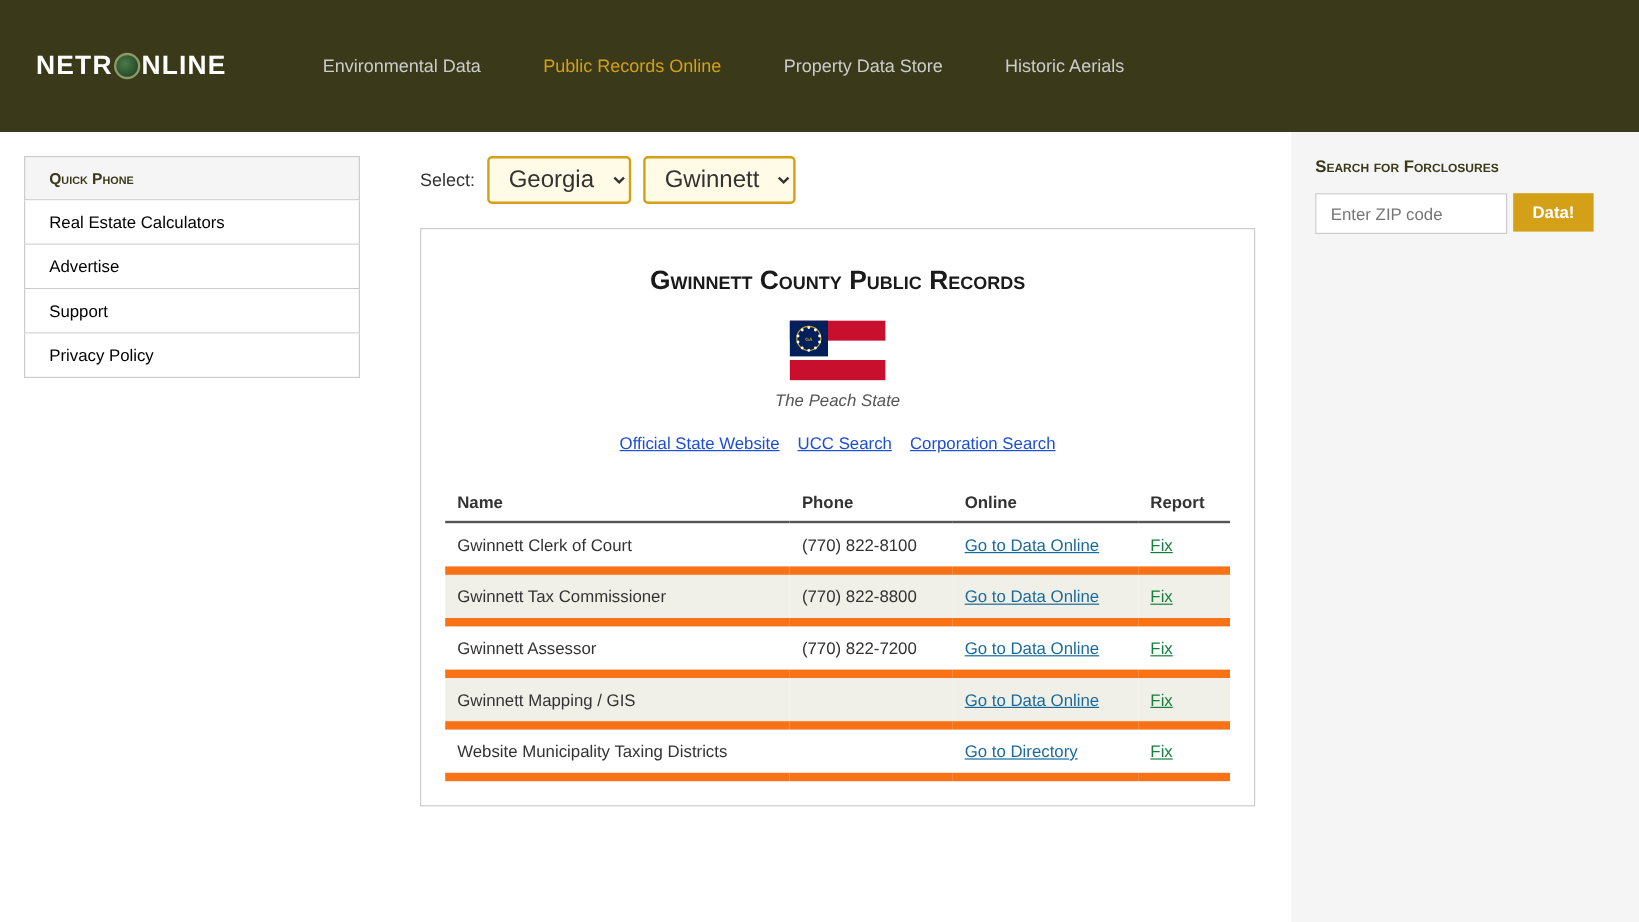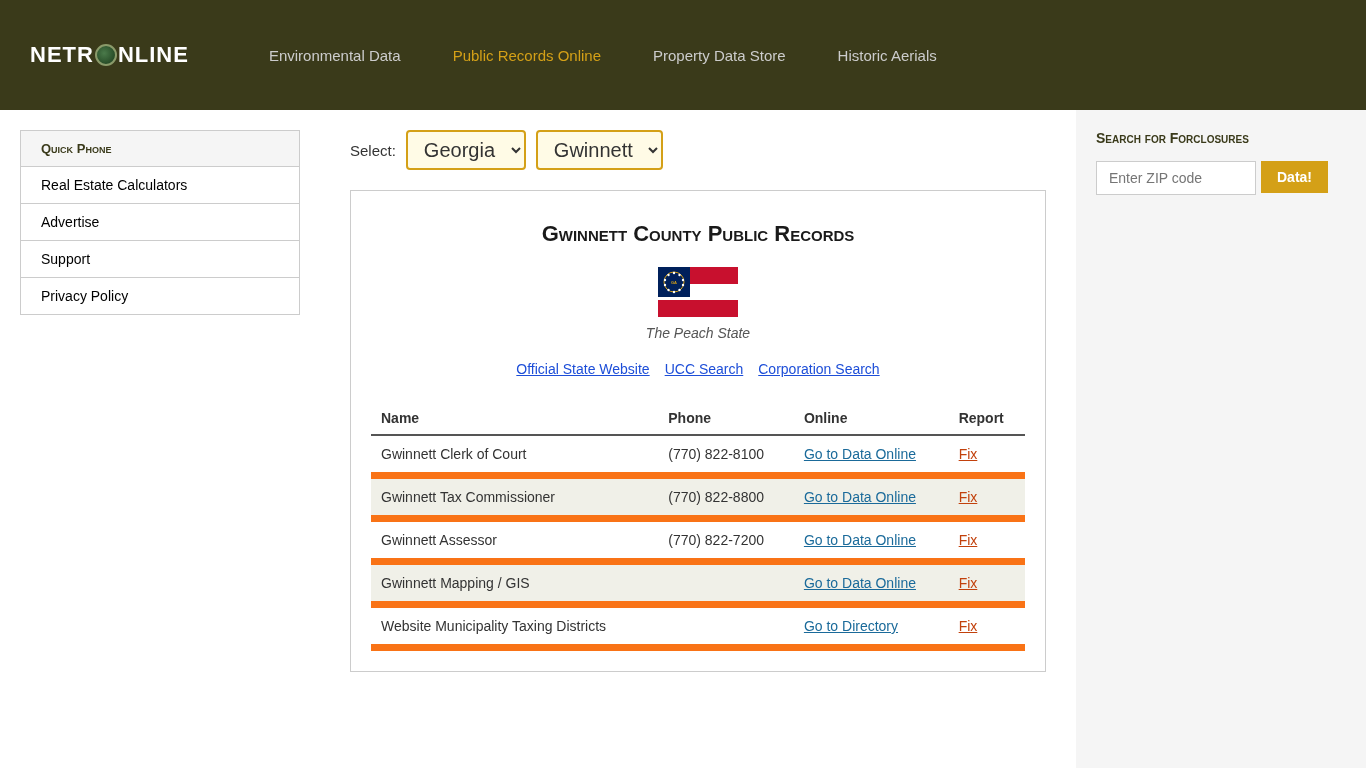--- a/index.html
+++ b/index.html
@@ -188,21 +188,21 @@
       vertical-align: top;
       font-size: 14px;
     }
     .online-link {
       color: #1a6a9a;
       text-decoration: underline;
       cursor: pointer;
       text-align: right;
     }
     .fix-link {
-      color: #c2410c;
+      color: #15803d;
       text-decoration: underline;
       cursor: pointer;
     }
 
     
     #right-sidebar {
       width: 290px;
       min-width: 290px;
       padding: 20px;
       background: #f5f5f5;

